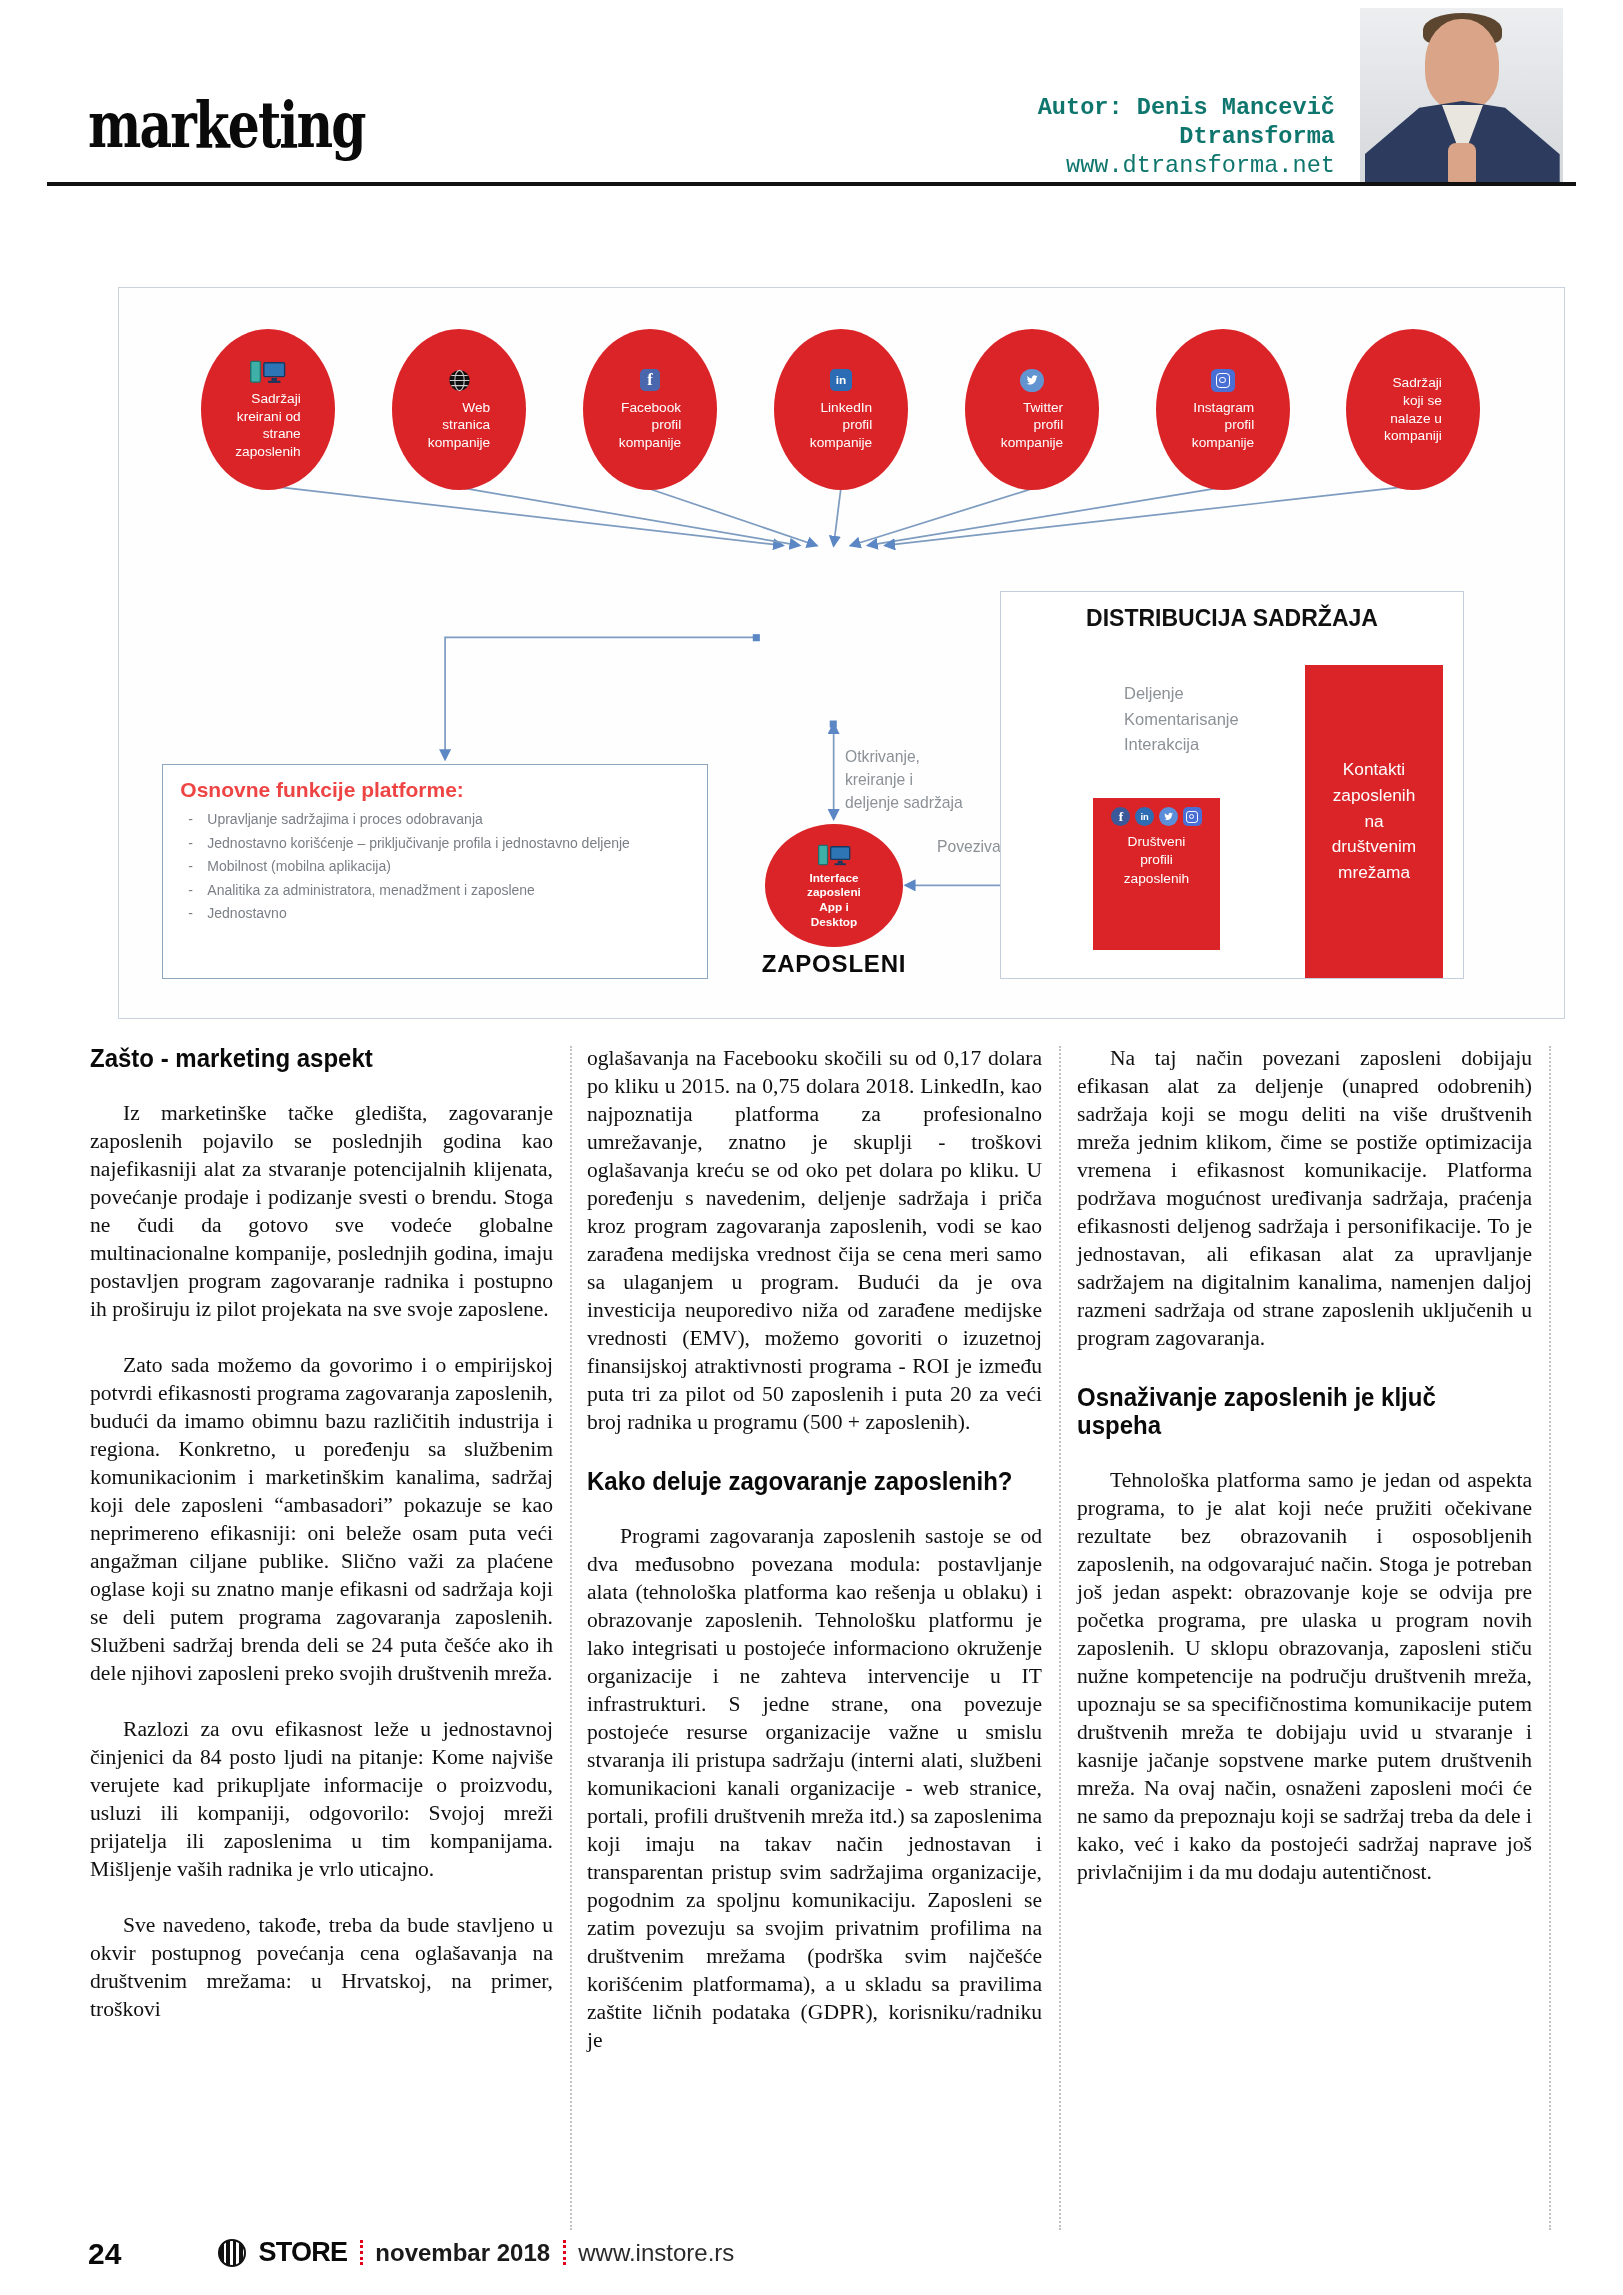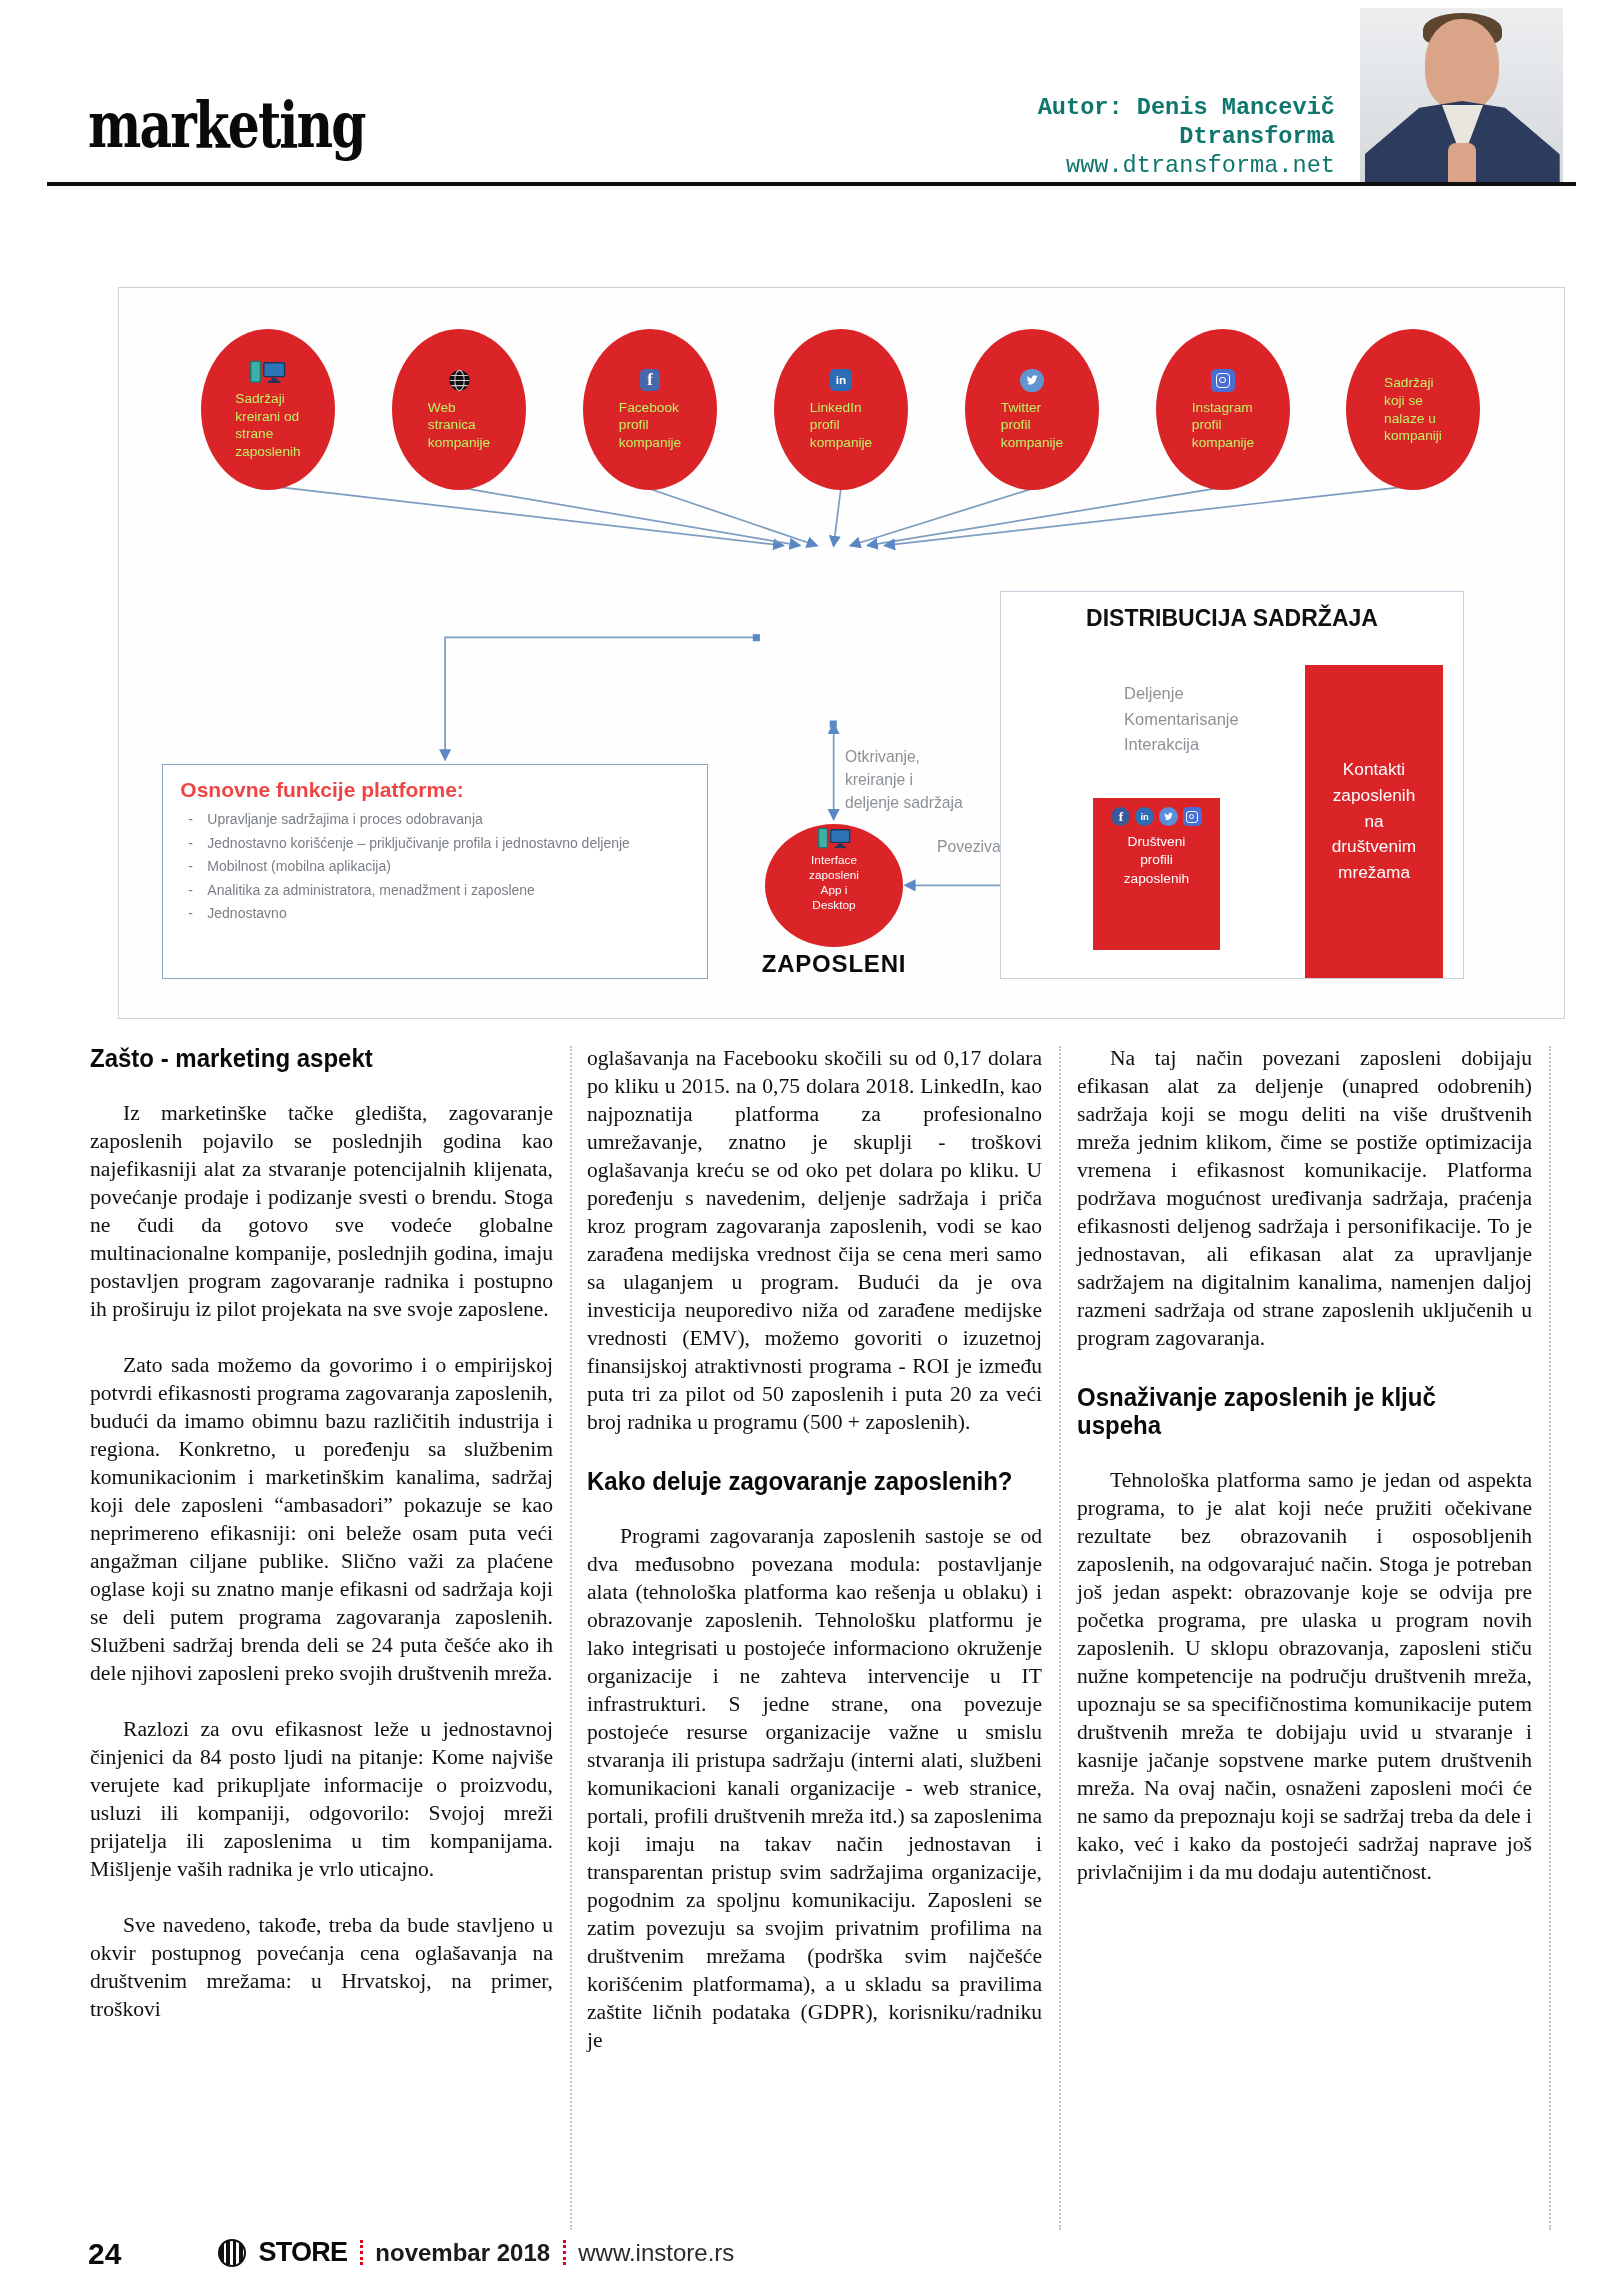--- a/index.html
+++ b/index.html
@@ -31,22 +31,22 @@
   .photo .shirt{position:absolute;left:82px;top:97px;width:41px;height:55px;background:#e9e6e0;clip-path:polygon(0 0,100% 0,50% 100%);}
   .photo .hands{position:absolute;left:88px;top:135px;width:28px;height:42px;background:#d9a487;border-radius:7.9px 7.9px 4.7px 4.7px;}
 
   
   .panel{left:118px;top:287px;width:1445px;height:730px;border:1.6px solid #c9d3de;background:#fefefe;}
   .panel .t{position:absolute;}
   .sources-title{left:0;top:11px;width:100%;text-align:center;font-family:"Liberation Sans",sans-serif;
     font-weight:bold;font-size:24px;color:#111;letter-spacing:0;}
   .src{position:absolute;top:41px;width:134px;height:161px;border-radius:50%;background:#da2428;
     display:flex;flex-direction:column;align-items:center;justify-content:center;gap:4.7px;}
-  .src-label{color:#bef264;font-family:"Liberation Sans",sans-serif;font-size:13.7px;line-height:1.3;
-    text-align:left;white-space:pre-line;}
+  .src-label{color:#ffffff;font-family:"Liberation Sans",sans-serif;font-size:13.7px;line-height:1.3;
+    text-align:right;white-space:pre-line;}
   .src-icon{height:27px;display:flex;align-items:center;justify-content:center;}
 
   .cloudbox{left:637px;top:259px;width:155px;height:174px;border:1.6px solid #8ca6c0;background:#fff;}
   .cloud{position:absolute;left:7.9px;top:22px;width:140px;height:126px;}
   .cloud i{position:absolute;background:#2ba7bf;border-radius:50%;}
   .cloud .c1{left:31px;top:0;width:79px;height:79px;}
   .cloud .c2{left:0;top:31px;width:58px;height:58px;}
   .cloud .c3{left:82px;top:27px;width:58px;height:58px;}
   .cloud .c4{left:6.3px;top:52px;width:127px;height:66px;border-radius:31px;}
   .cloud-label{position:absolute;left:0;top:46px;width:100%;text-align:center;color:#fff;
@@ -59,21 +59,21 @@
     color:#7a7f85;line-height:21px;}
   .func-list li{margin:2.4px 0;padding-left:27px;position:relative;text-align:justify;}
   .func-list li::before{content:"-";position:absolute;left:7.9px;}
 
   .gray-note{font-family:"Liberation Sans",sans-serif;font-size:15.7px;color:#8c9196;line-height:1.45;white-space:pre-line;}
   .note-discovery{left:726px;top:458px;width:173px;}
   .note-connect{left:818px;top:548px;width:157px;}
   .note-actions{left:1005px;top:393px;width:204px;font-size:16.5px;line-height:1.55;}
 
   .ifc{left:646px;top:536px;width:138px;height:123px;border-radius:50%;background:#da2428;
-    display:flex;flex-direction:column;align-items:center;gap:2.4px;}
+    display:flex;flex-direction:column;align-items:center;justify-content:center;gap:2.4px;font-weight:bold;}
   .ifc-label{color:#fff;font-family:"Liberation Sans",sans-serif;font-size:11.8px;line-height:1.25;text-align:center;white-space:pre-line;}
   .zap{left:609px;top:662px;width:212px;text-align:center;font-family:"Liberation Sans",sans-serif;
     font-weight:bold;font-size:24px;color:#0a0a0a;letter-spacing:0.8px;}
 
   .distbox{left:881px;top:303px;width:462px;height:386px;border:1.6px solid #c3cfdb;background:#fff;}
   .dist-title{position:absolute;left:0;top:12.6px;width:100%;text-align:center;
     font-family:"Liberation Sans",sans-serif;font-weight:bold;font-size:23px;color:#111;}
 
   .redbox{background:#da2428;color:#fff;font-family:"Liberation Sans",sans-serif;text-align:center;}
   .kontakti{left:1186px;top:377px;width:138px;height:313px;display:flex;align-items:center;justify-content:center;

